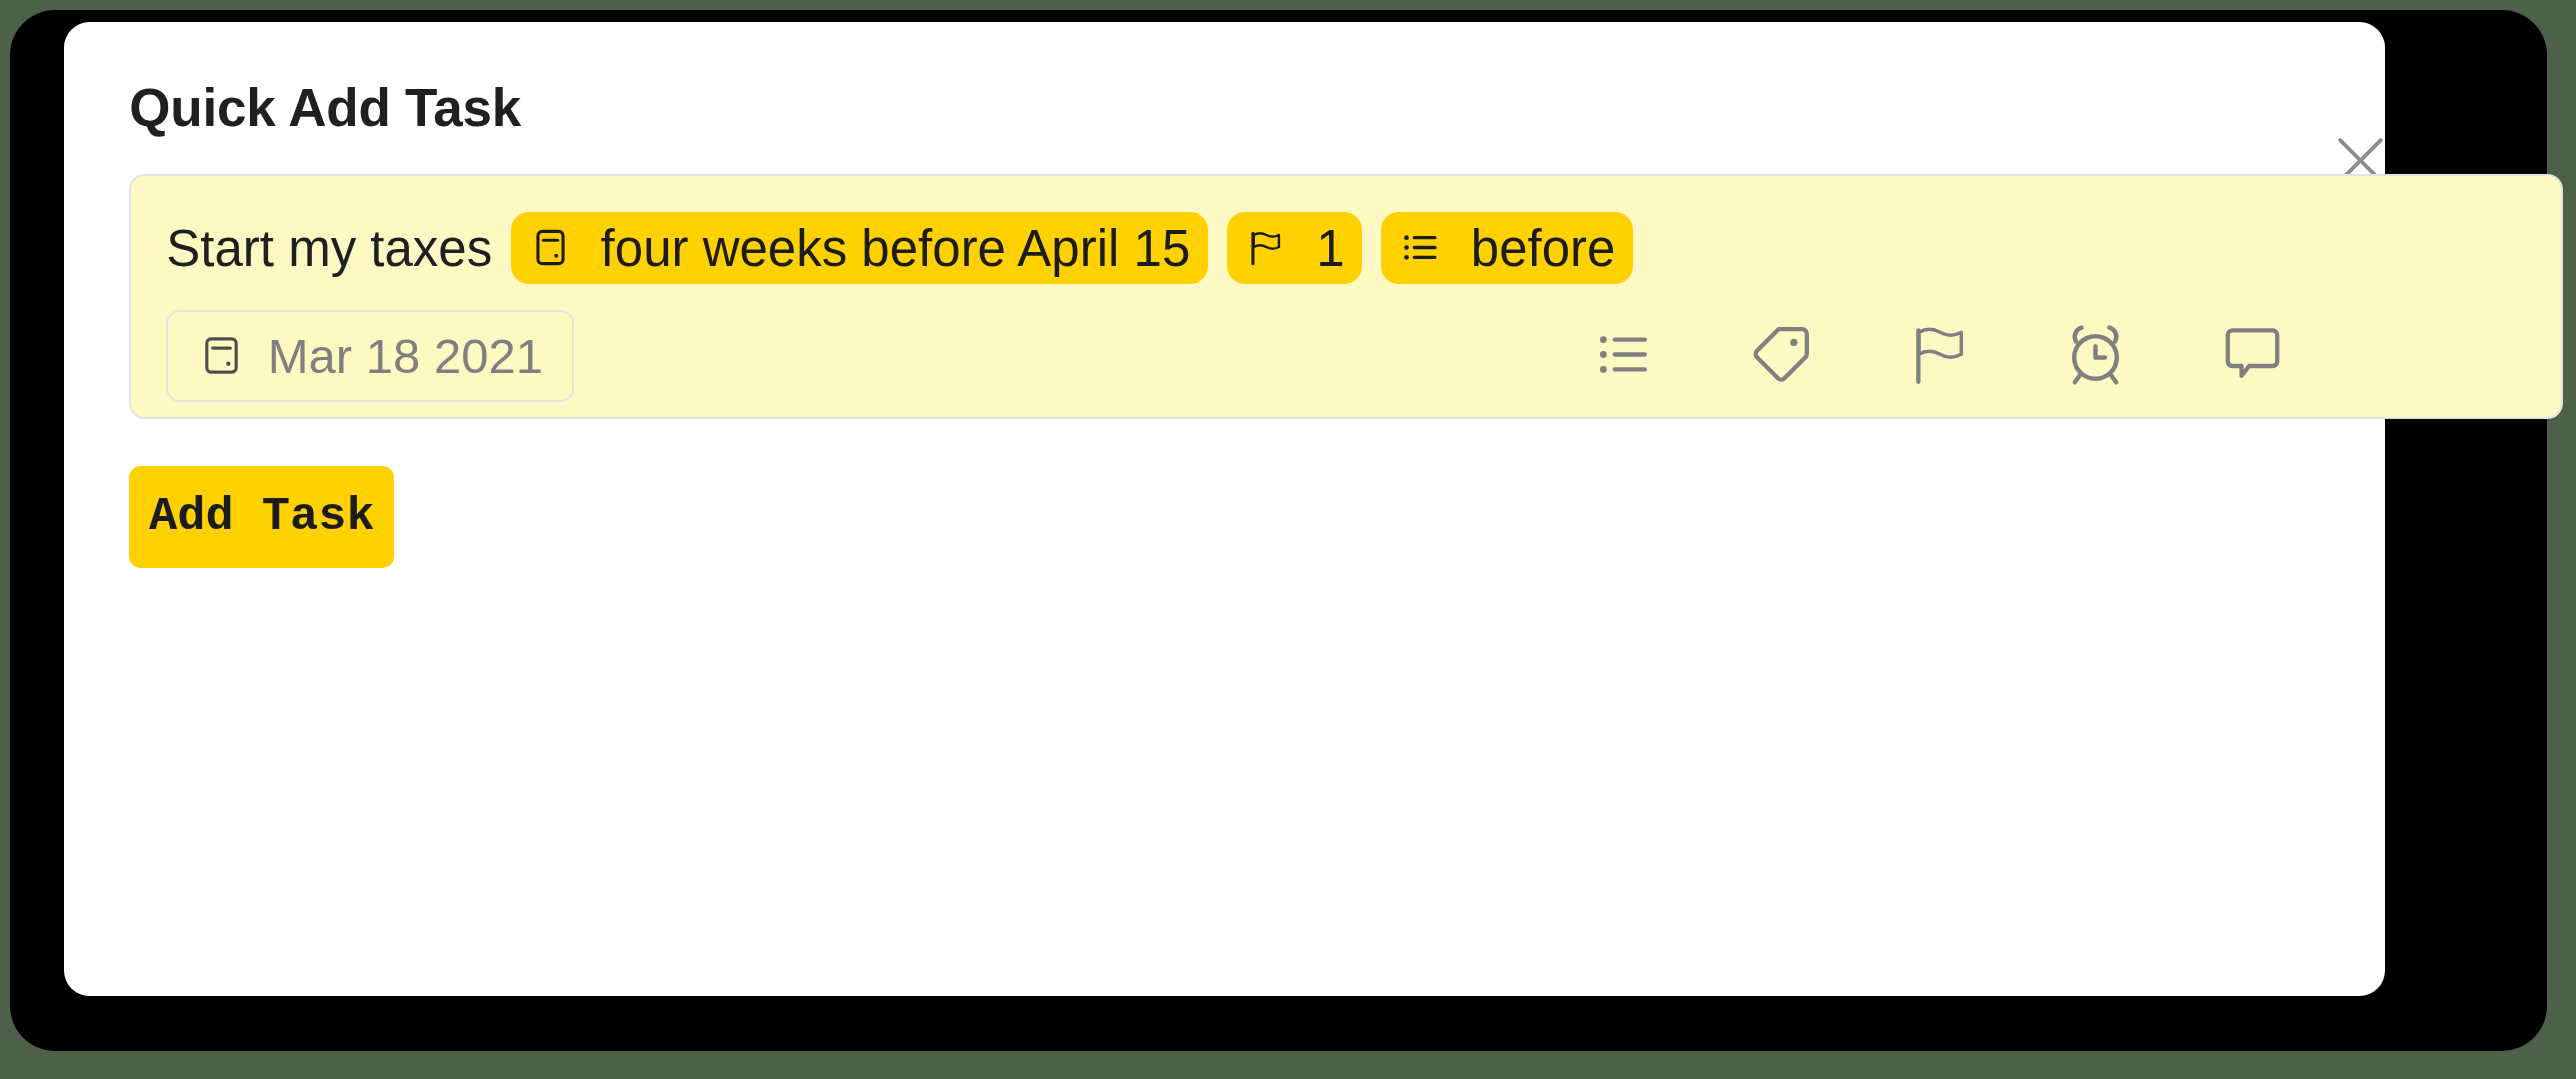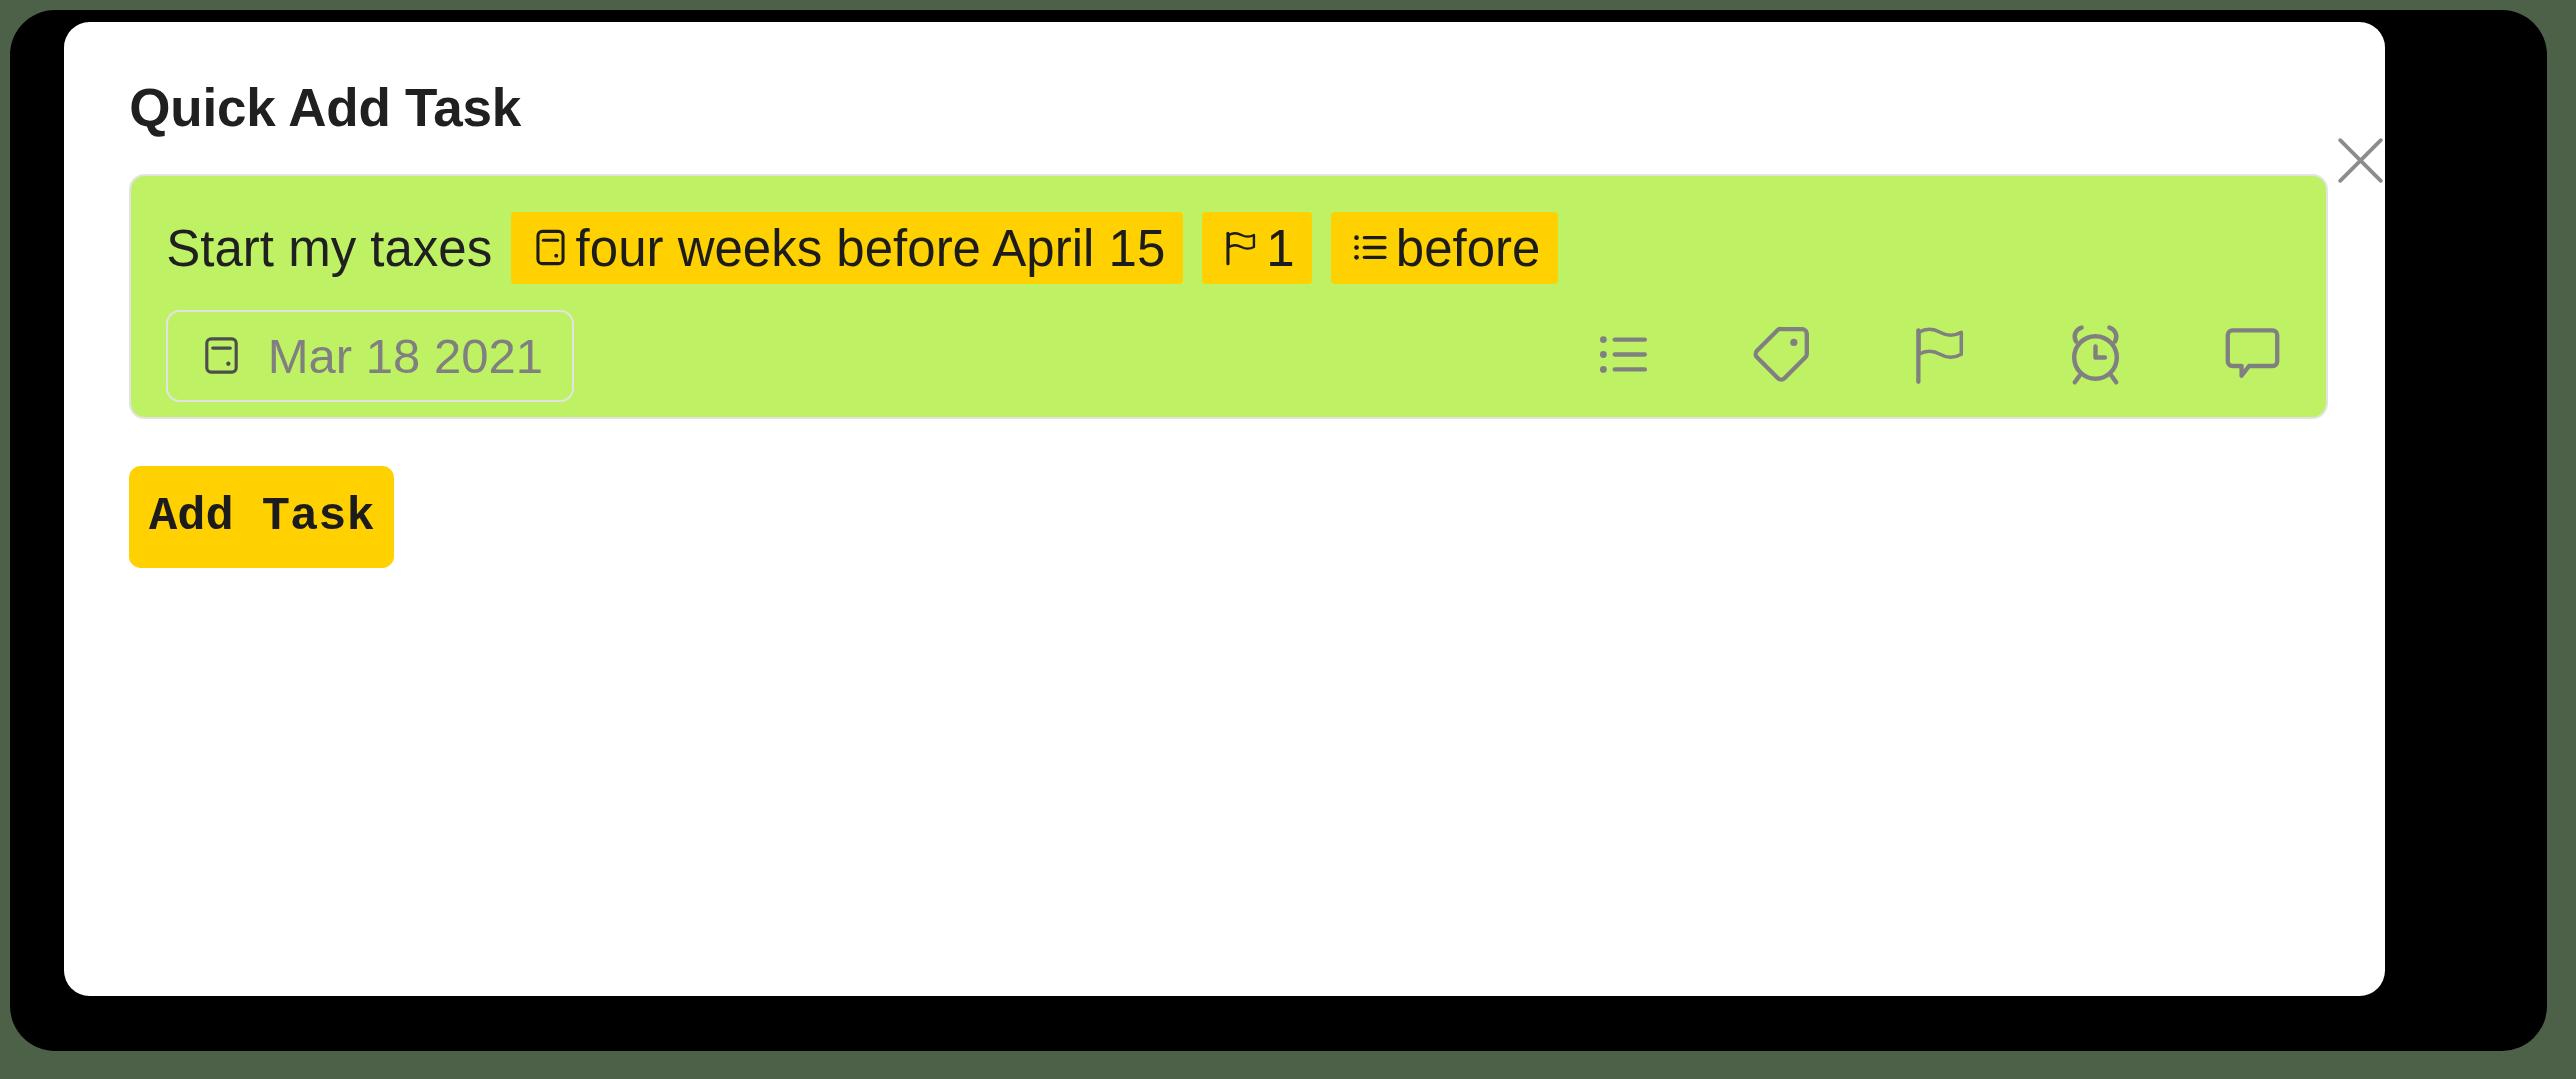--- a/index.html
+++ b/index.html
@@ -69,25 +69,25 @@
     justify-content: center;
     cursor: pointer;
   }
   .close-button svg { display: block; }
 
   
   .composer {
     position: absolute;
     left: 65px;
     top: 152px;
-    width: 2199px;
+    width: 2434px;
     height: 245px;
     border: 2.9px solid #e3e3e3;
     border-radius: 15.7px;
-    background: #bef264;
+    background: #fef9c3;
     box-sizing: border-box;
   }
 
   
   .task-line {
     position: absolute;
     left: 35px;
     top: 27.5px;
     height: 90px;
     display: flex;
@@ -96,23 +96,23 @@
     white-space: nowrap;
   }
   .task-text {
     font-size: 51px;
     color: #202020;
     line-height: 1;
   }
   .chip {
     display: inline-flex;
     align-items: center;
-    gap: 4px;
+    gap: 29px;
     background: #ffd100;
-    border-radius: 4px;
+    border-radius: 18px;
     padding: 9.8px 17.7px 11.8px 17.7px;
     font-size: 51px;
     color: #1c1c1c;
     line-height: 1;
     cursor: pointer;
   }
   .chip .chip-label { line-height: 1; position: relative; top: 1px; }
   .chip .chip-icon { display: flex; align-items: center; }
   .chip .chip-icon svg { display: block; }
 

